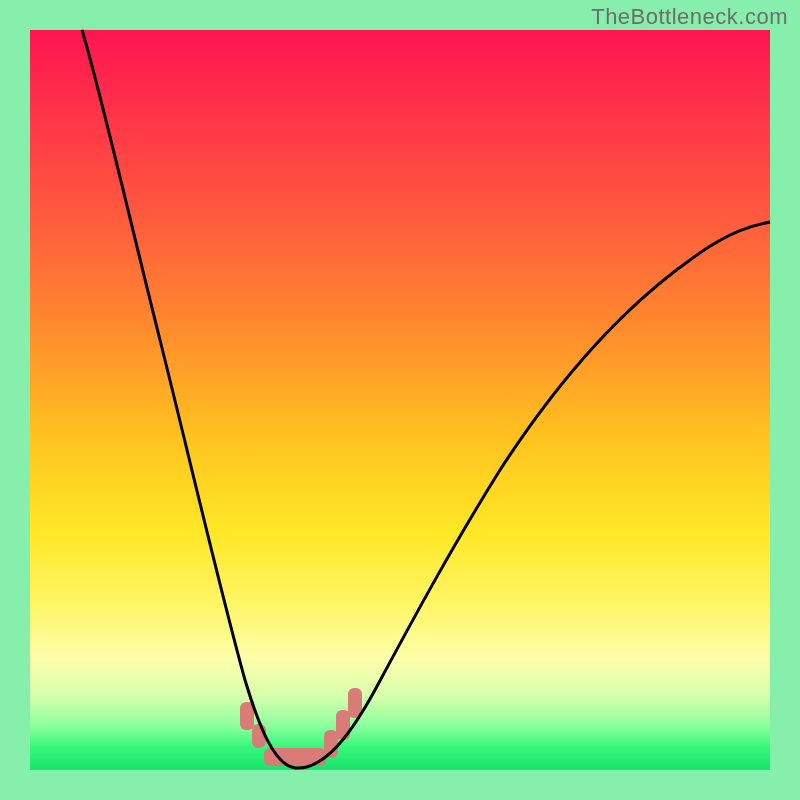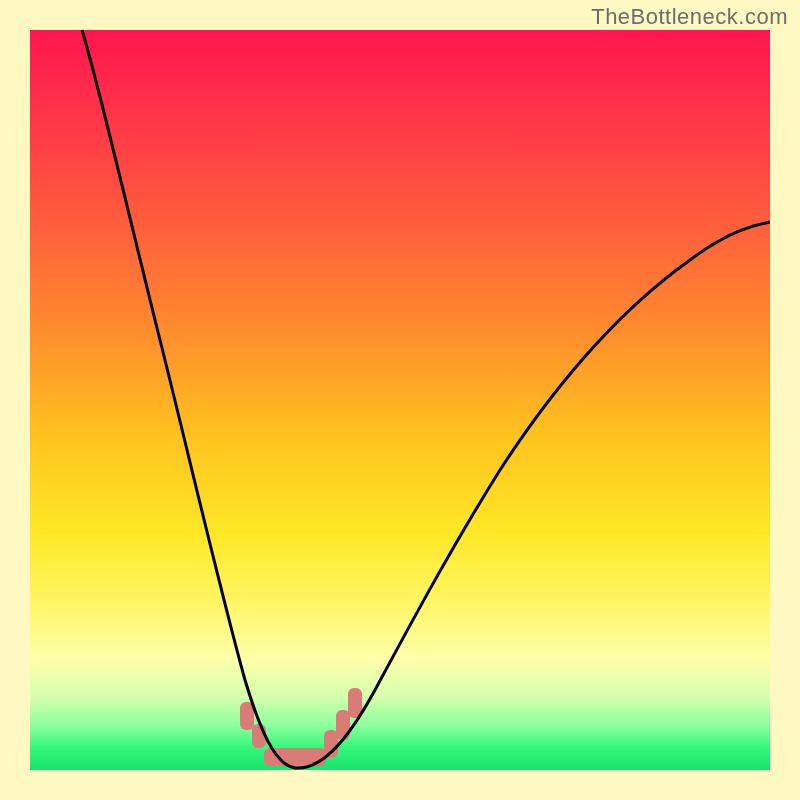--- a/index.html
+++ b/index.html
@@ -7,21 +7,21 @@
     padding: 0;
     width: 800px;
     height: 800px;
     background: #000;
     overflow: hidden;
     font-family: Arial, Helvetica, sans-serif;
   }
   .frame {
     position: absolute;
     inset: 0;
-    background: #fef9c3;
+    background: #86efac;
   }
   .watermark {
     position: absolute;
     top: 4px;
     right: 12px;
     color: #6d6d6d;
     font-size: 22px;
     font-weight: 500;
     letter-spacing: 0.5px;
     z-index: 50;

